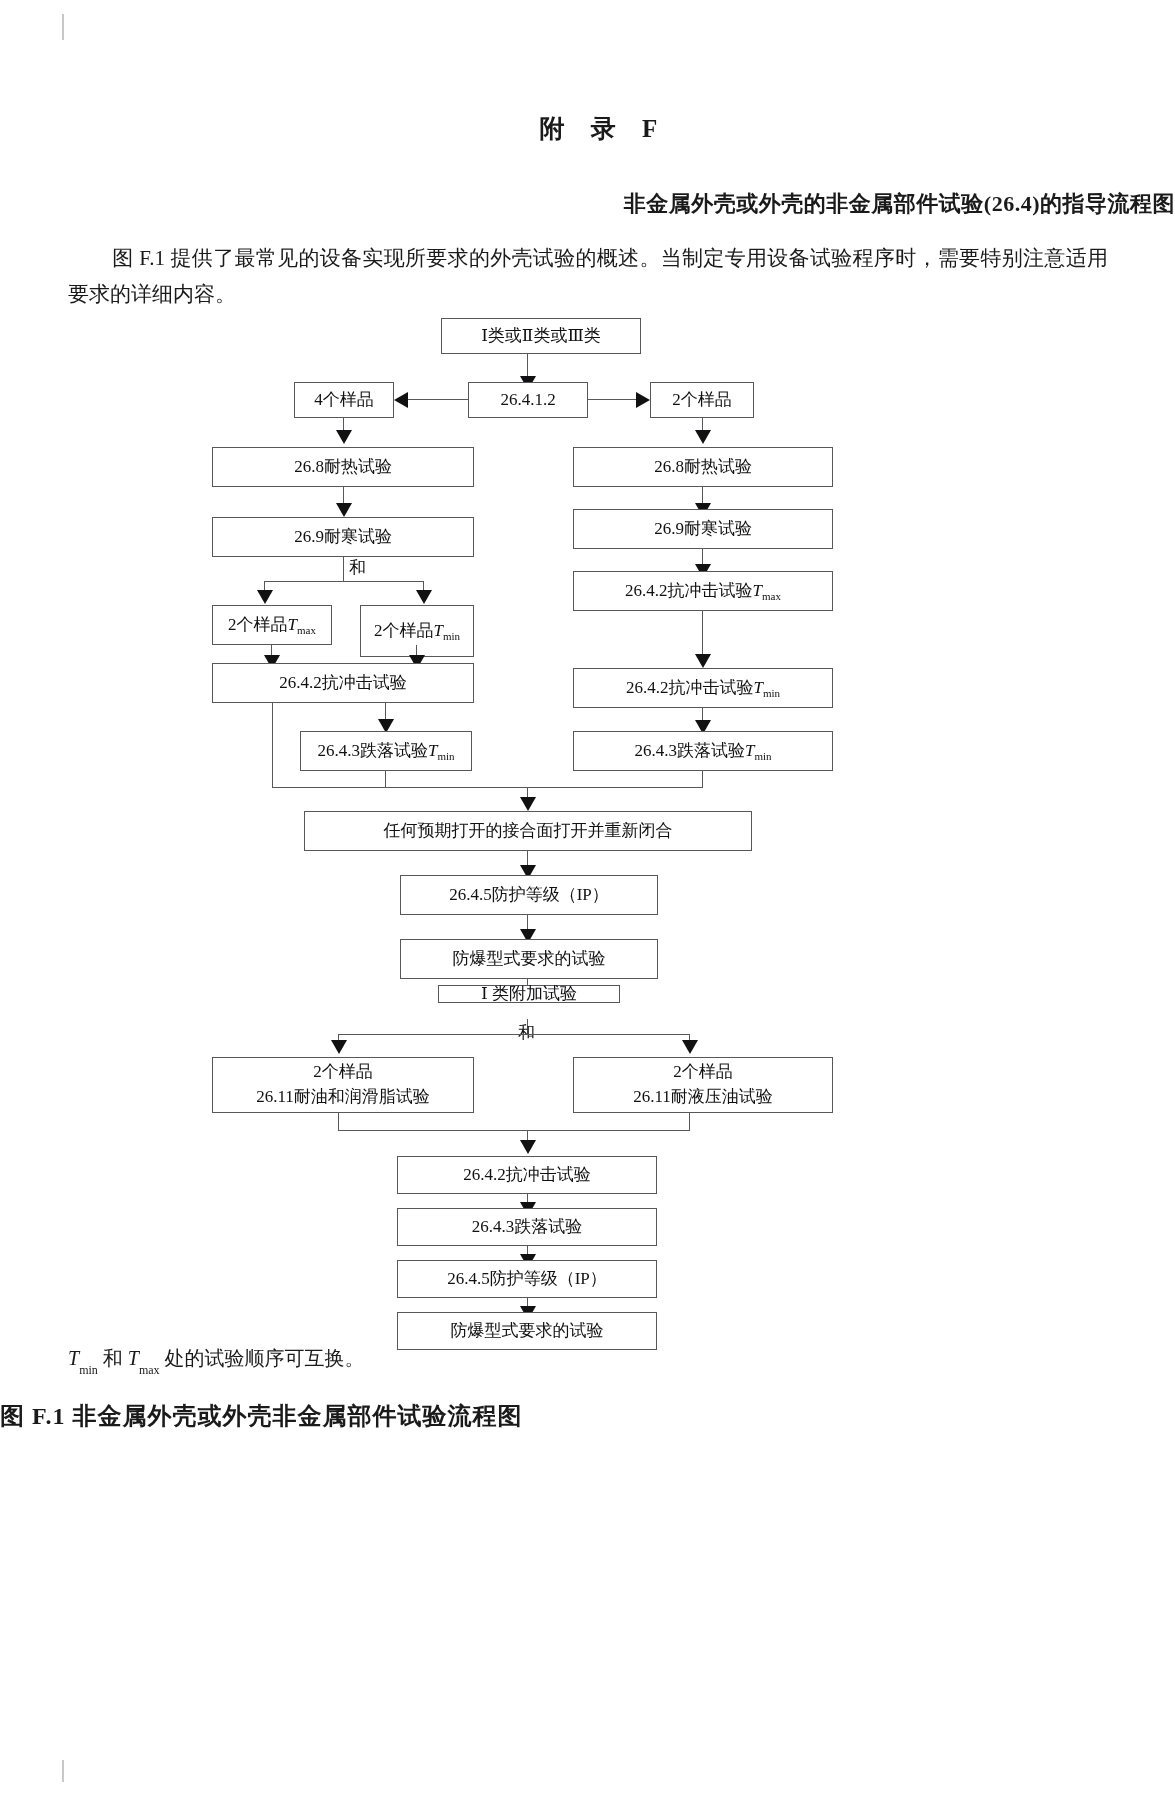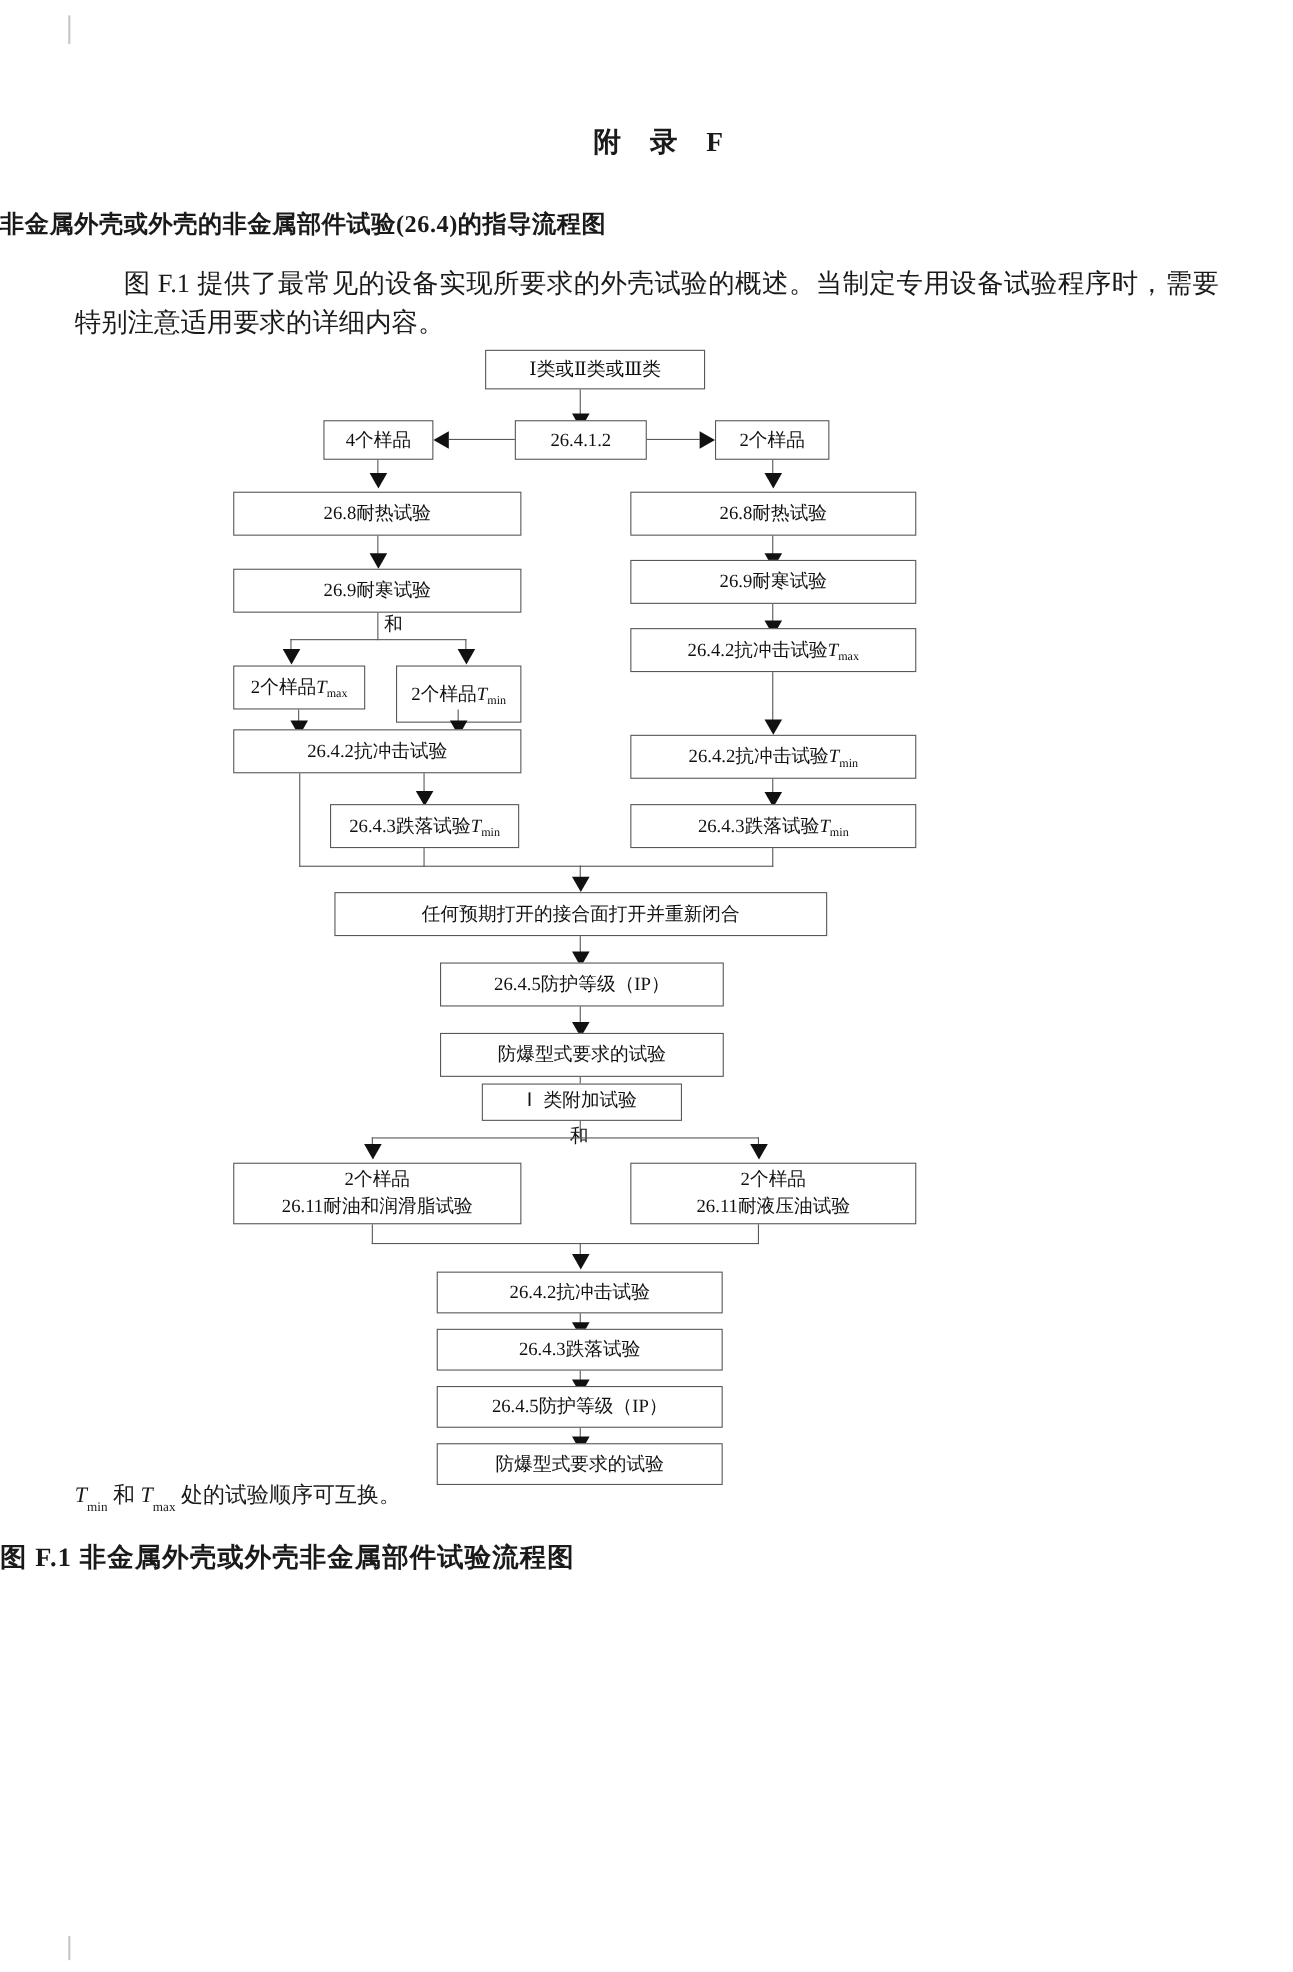--- a/index.html
+++ b/index.html
@@ -40,33 +40,33 @@
     top: 155px;
     left: 0; right: 0;
     text-align: center;
     font-size: 22px;
     font-weight: bold;
   }
   .appendix-title {
     position: absolute;
     top: 189px;
     left: 0; right: 0;
-    text-align: left;
+    text-align: right;
     font-size: 22px;
     font-weight: bold;
     letter-spacing: 0.5px;
   }
 
   
   .intro {
     position: absolute;
     top: 240px;
     left: 68px;
     width: 1040px;
-    font-size: 24px;
+    font-size: 21px;
     line-height: 36px;
     text-align: justify;
     text-justify: inter-ideograph;
   }
   .intro .indent { display: inline-block; width: 44px; }
 
   
   .flow {
     position: absolute;
     top: 300px;
@@ -265,21 +265,21 @@
 
     <div class="ln vl" style="left:527px;top:551px;width:1.4px;height:22px;"></div>
     <div class="arrow-d" style="left:520px;top:565px;"></div>
     <div class="node" style="left:400px;top:575px;width:258px;height:40px;">26.4.5防护等级（IP）</div>
 
     <div class="ln vl" style="left:527px;top:615px;width:1.4px;height:22px;"></div>
     <div class="arrow-d" style="left:520px;top:629px;"></div>
     <div class="node" style="left:400px;top:639px;width:258px;height:40px;">防爆型式要求的试验</div>
 
     <div class="ln vl" style="left:527px;top:679px;width:1.4px;height:6px;"></div>
-    <div class="node" style="left:438px;top:685px;width:182px;height:34px;font-family:Liberation Mono, monospace;">Ⅰ 类附加试验</div>
+    <div class="node" style="left:438px;top:685px;width:182px;height:18px;">Ⅰ 类附加试验</div>
 
     <div class="ln vl" style="left:527px;top:719px;width:1.4px;height:16px;"></div>
     <div class="branch-label" style="left:518px;top:721px;">和</div>
     <div class="ln hl" style="left:338px;top:734px;width:352px;"></div>
     <div class="ln vl" style="left:338px;top:734px;width:1.4px;height:12px;"></div>
     <div class="arrow-d" style="left:331px;top:740px;"></div>
     <div class="ln vl" style="left:689px;top:734px;width:1.4px;height:12px;"></div>
     <div class="arrow-d" style="left:682px;top:740px;"></div>
 
     <div class="node tall" style="left:212px;top:757px;width:262px;height:56px;">

